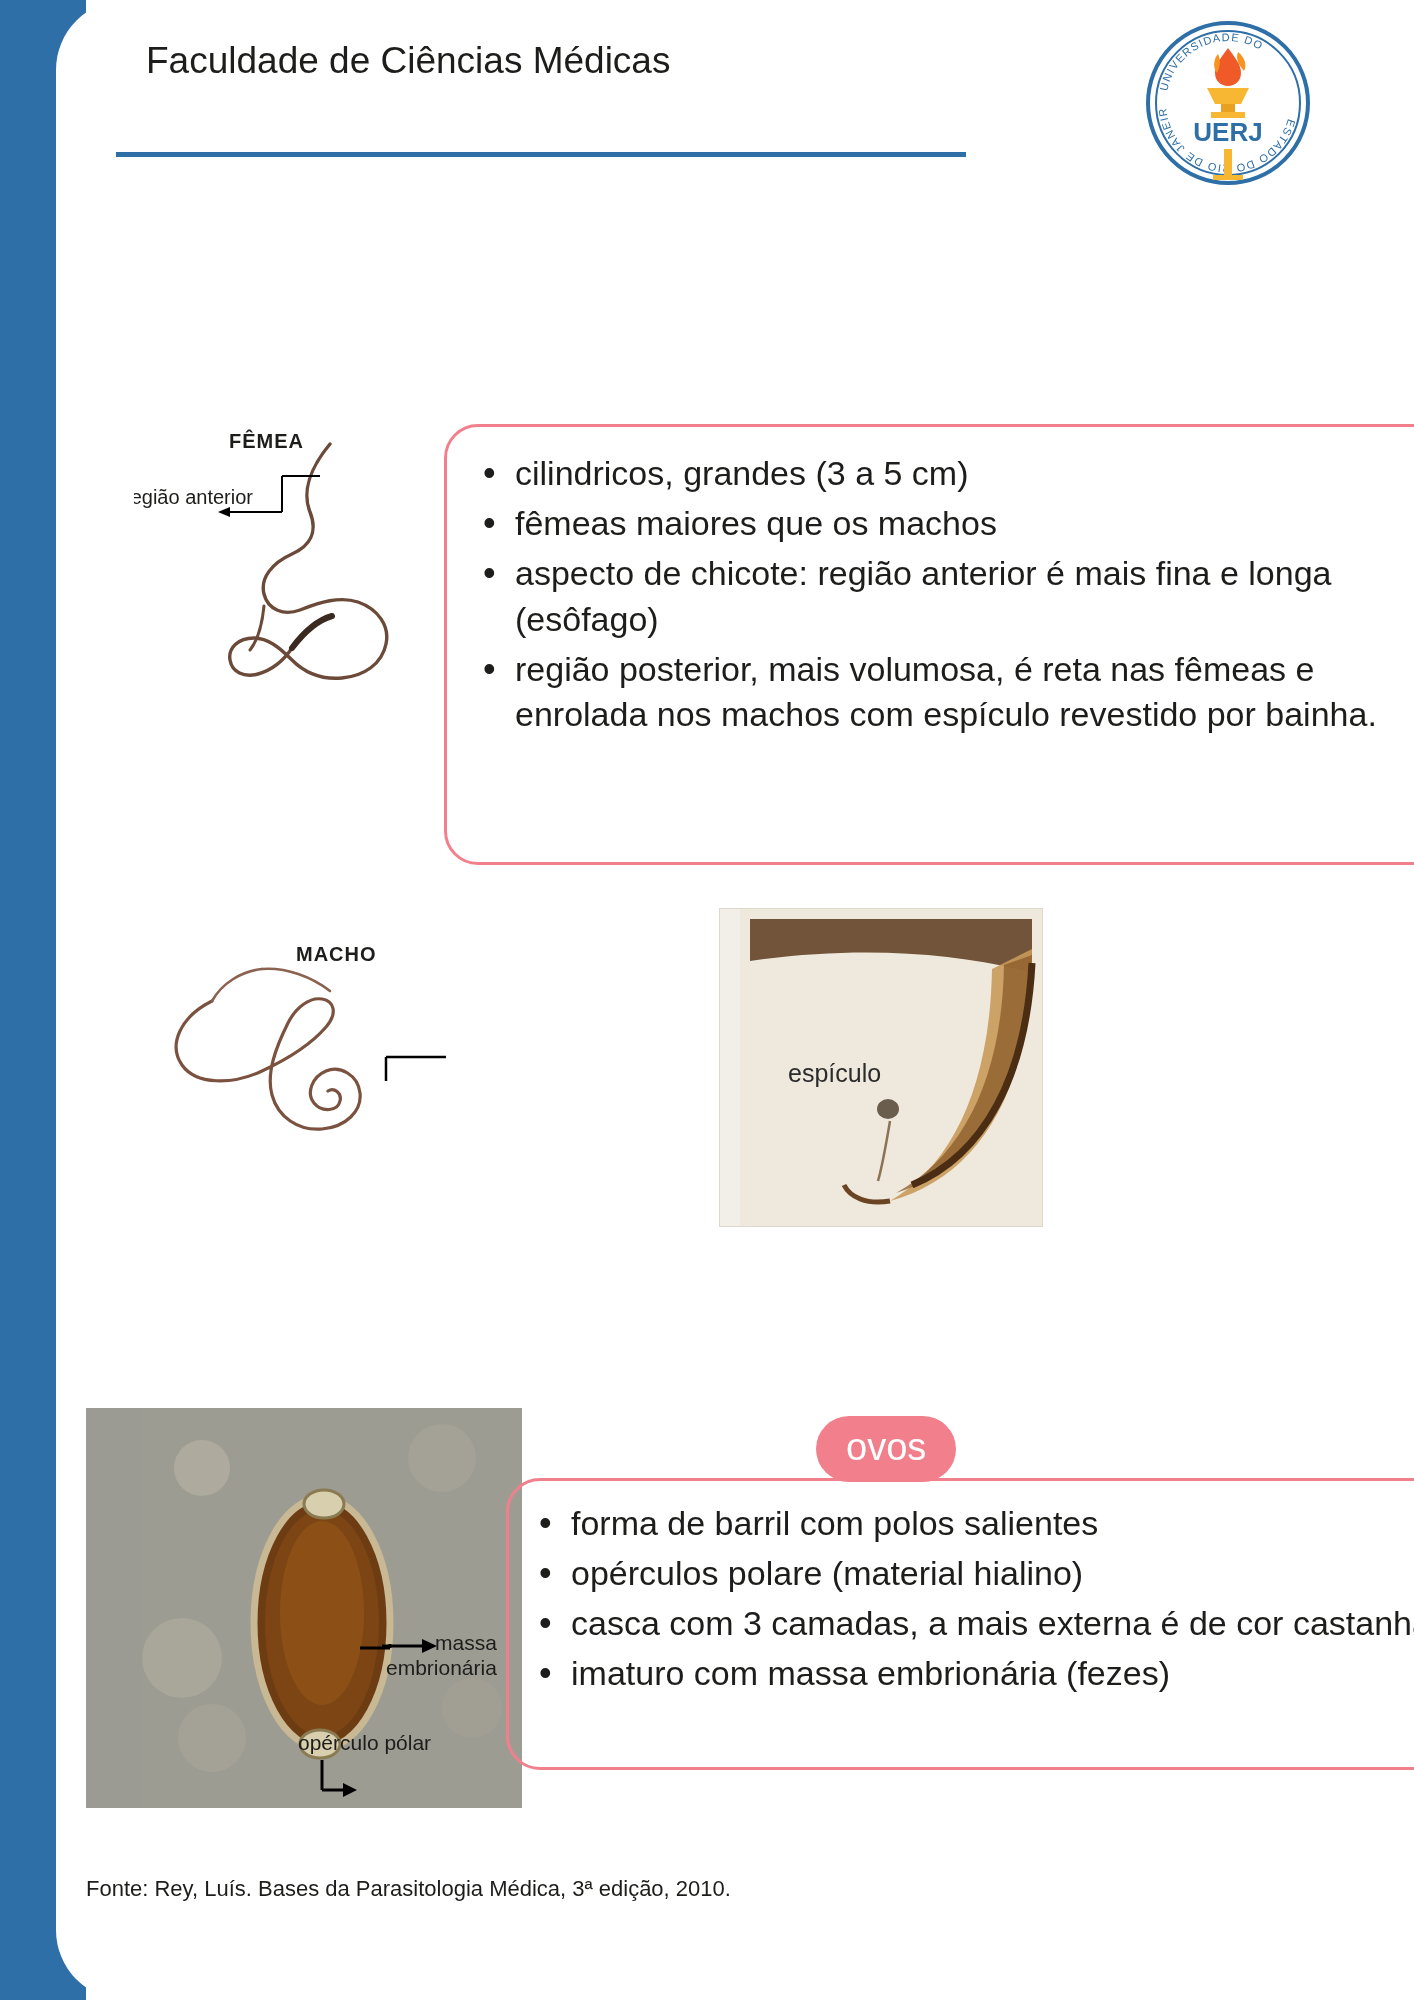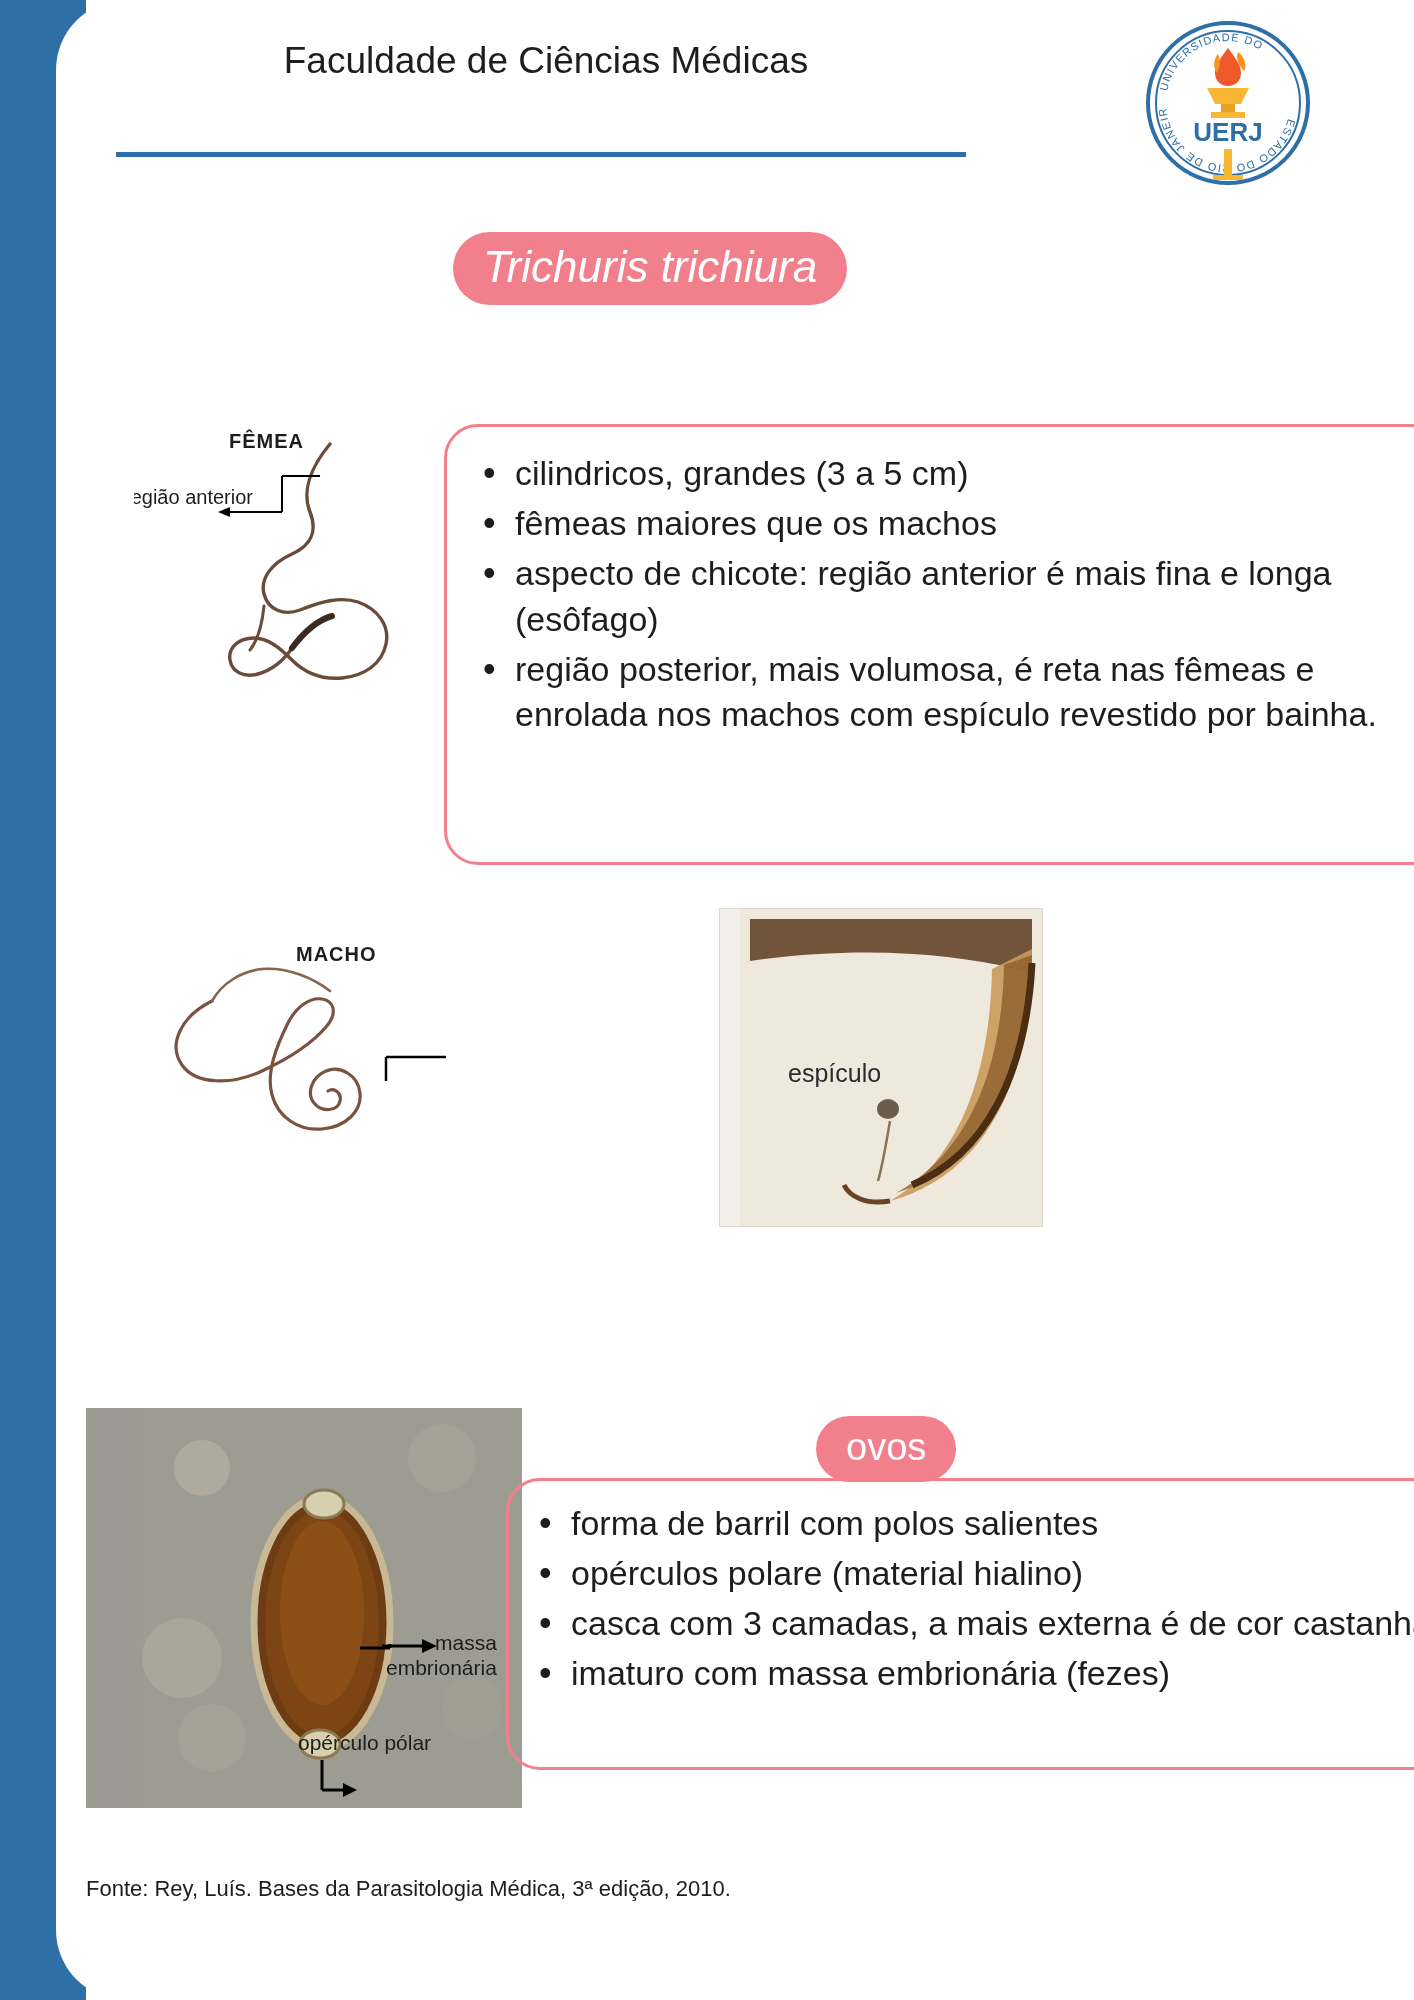--- a/index.html
+++ b/index.html
@@ -45,21 +45,21 @@
     height: 2000px;
     z-index: 3;
   }
 
   
   .header-title {
     position: absolute;
     left: 60px;
     top: 36px;
     width: 800px;
-    text-align: center;
+    text-align: left;
     color: #1d1d1b;
     font-size: 37px;
     line-height: 1.35;
     font-family: "Liberation Sans", sans-serif;
   }
   .header-rule {
     position: absolute;
     left: 30px;
     top: 152px;
     width: 850px;
@@ -282,21 +282,20 @@
       <path d="M66 72 L108 72 L100 88 L74 88 Z" fill="#f7b733"></path>
       <rect x="80" y="88" width="14" height="8" fill="#e8a020"></rect>
       <rect x="70" y="96" width="34" height="6" fill="#f7b733"></rect>
 
       <text x="87" y="125" text-anchor="middle" font-family="Liberation Sans, sans-serif" font-size="26" font-weight="bold" fill="#2e6fa7">UERJ</text>
       <rect x="83" y="133" width="8" height="26" fill="#f7b733"></rect>
       <rect x="72" y="159" width="30" height="5" fill="#f7b733"></rect>
     </svg>
   </div>
 
-  <div class="pill pill-species">Trichuris trichiura</div>
   <div class="pill pill-eggs">ovos</div>
 
   <div class="box box-adults">
     <ul class="bullets">
       <li>cilindricos, grandes (3 a 5 cm)</li>
       <li>fêmeas maiores que os machos</li>
       <li>aspecto de chicote: região anterior é mais fina e longa (esôfago)</li>
       <li>região posterior, mais volumosa, é reta nas fêmeas e enrolada nos machos com espículo revestido por bainha.</li>
     </ul>
   </div>

